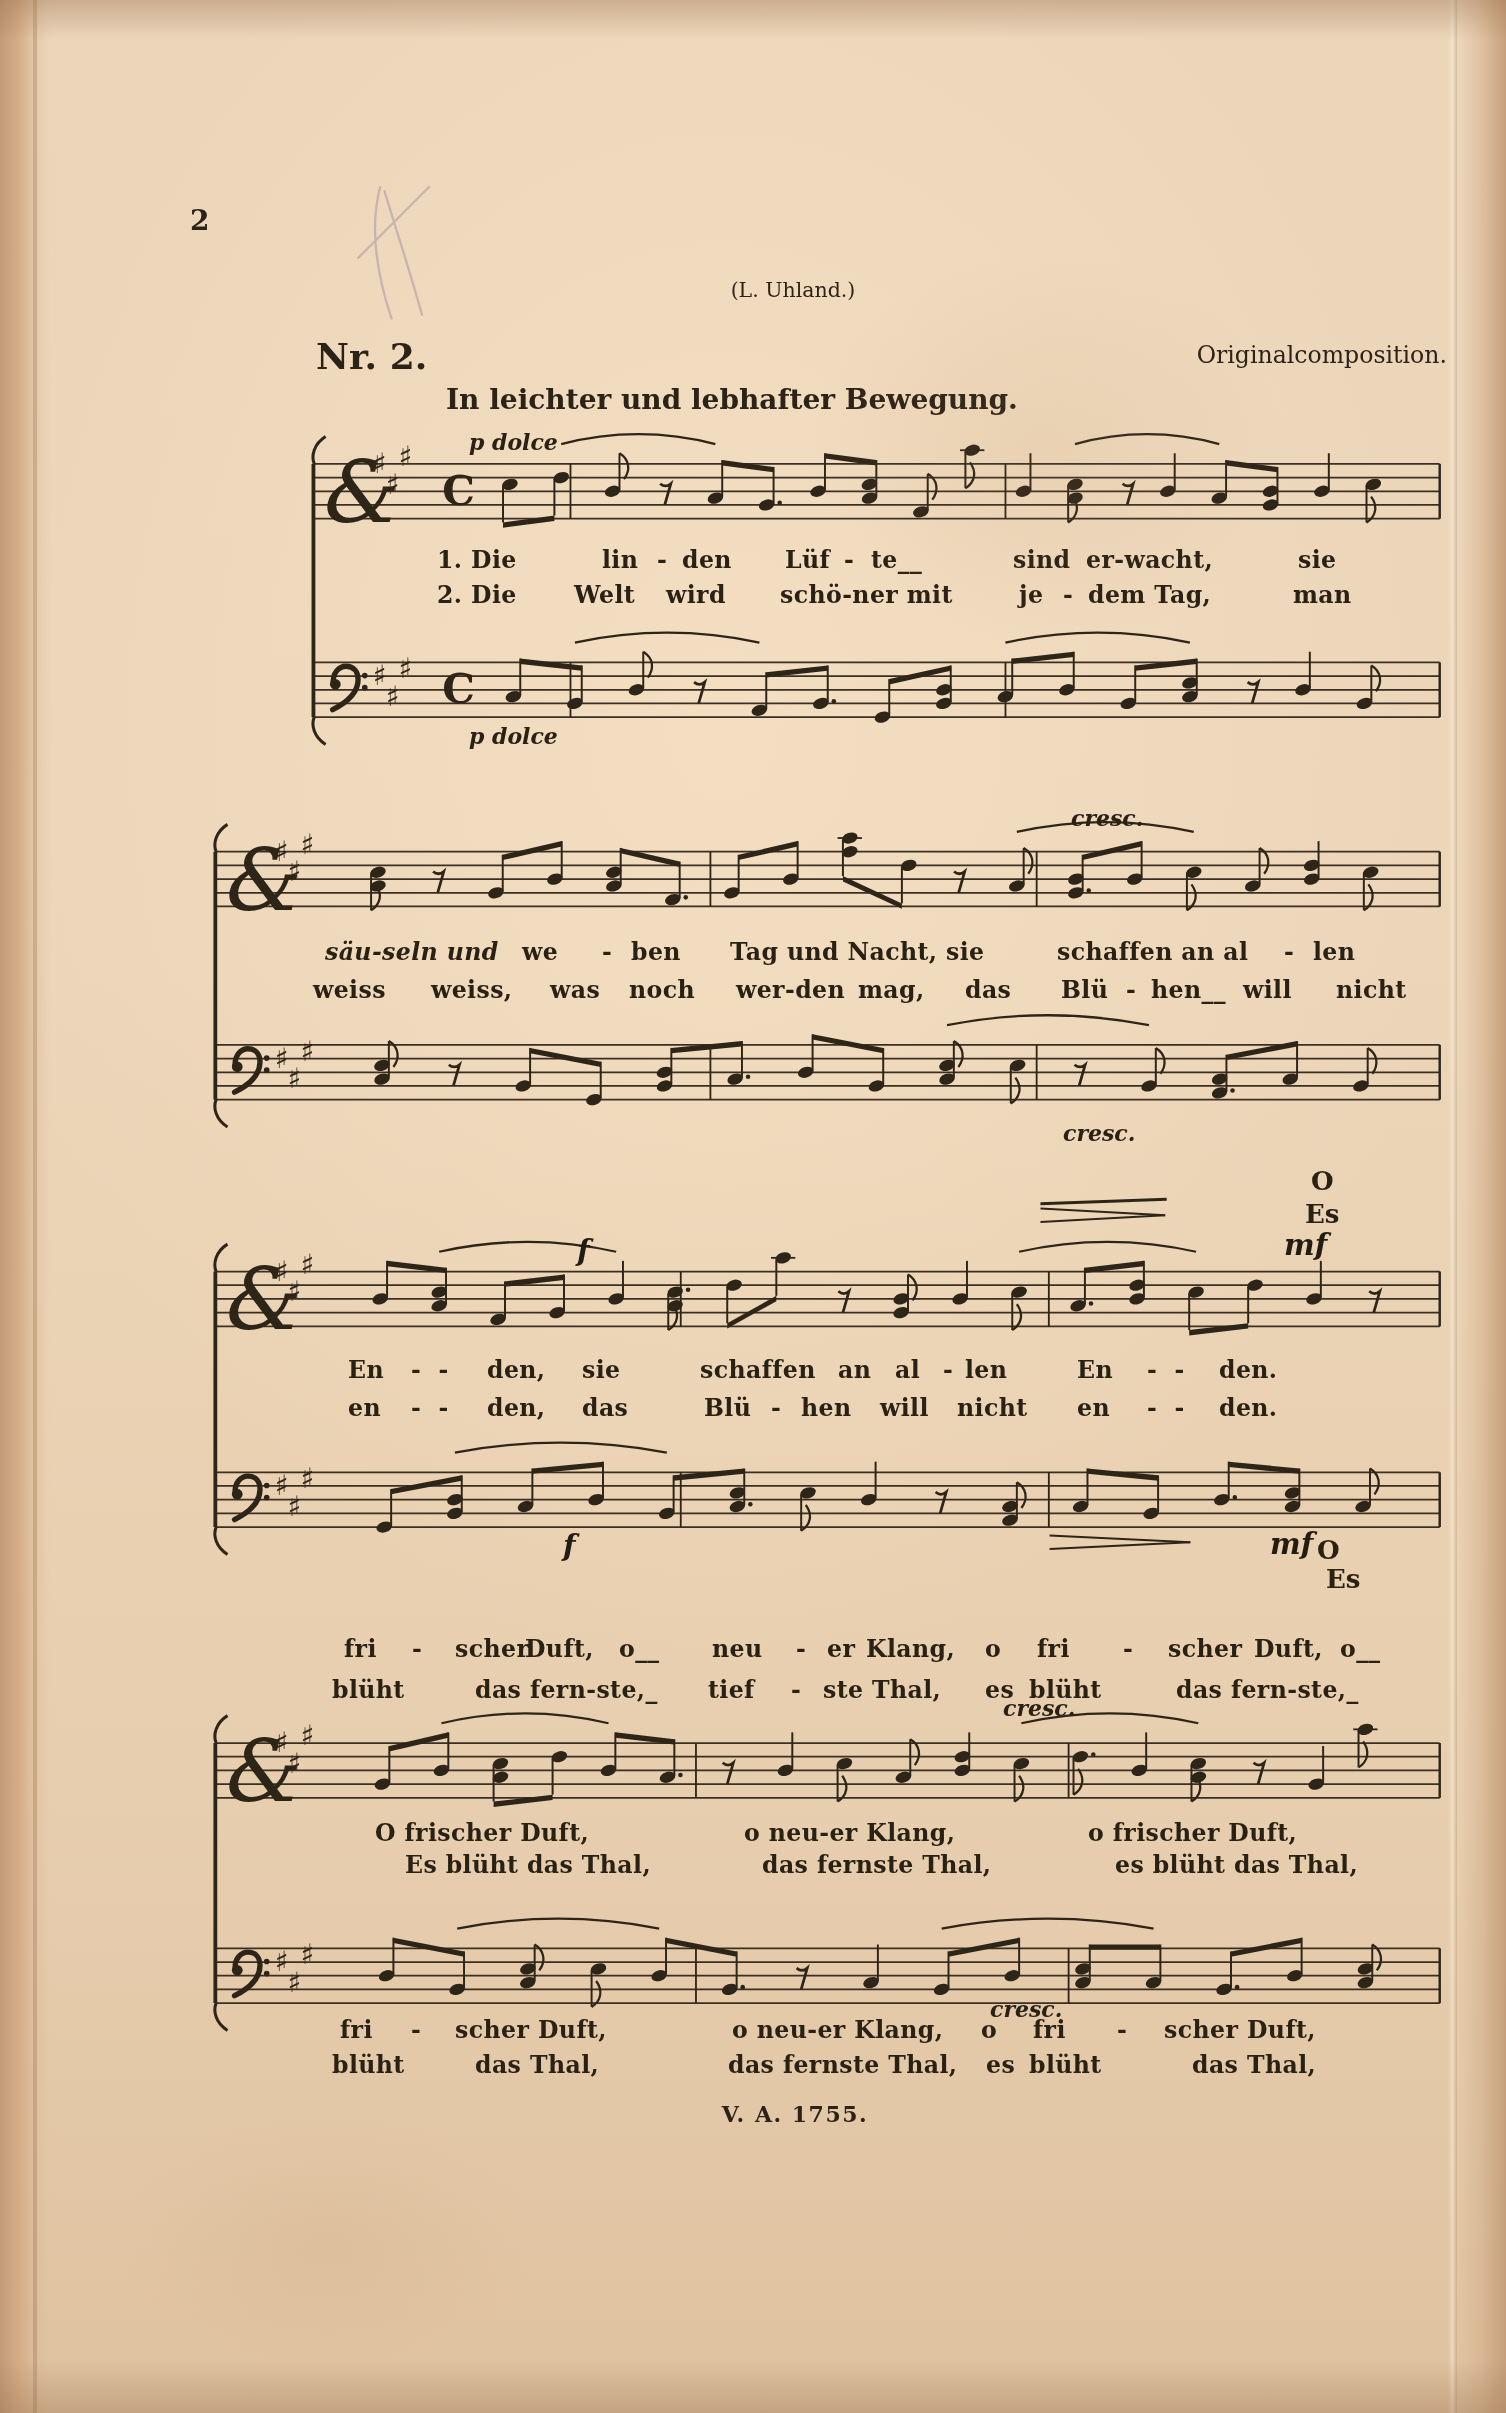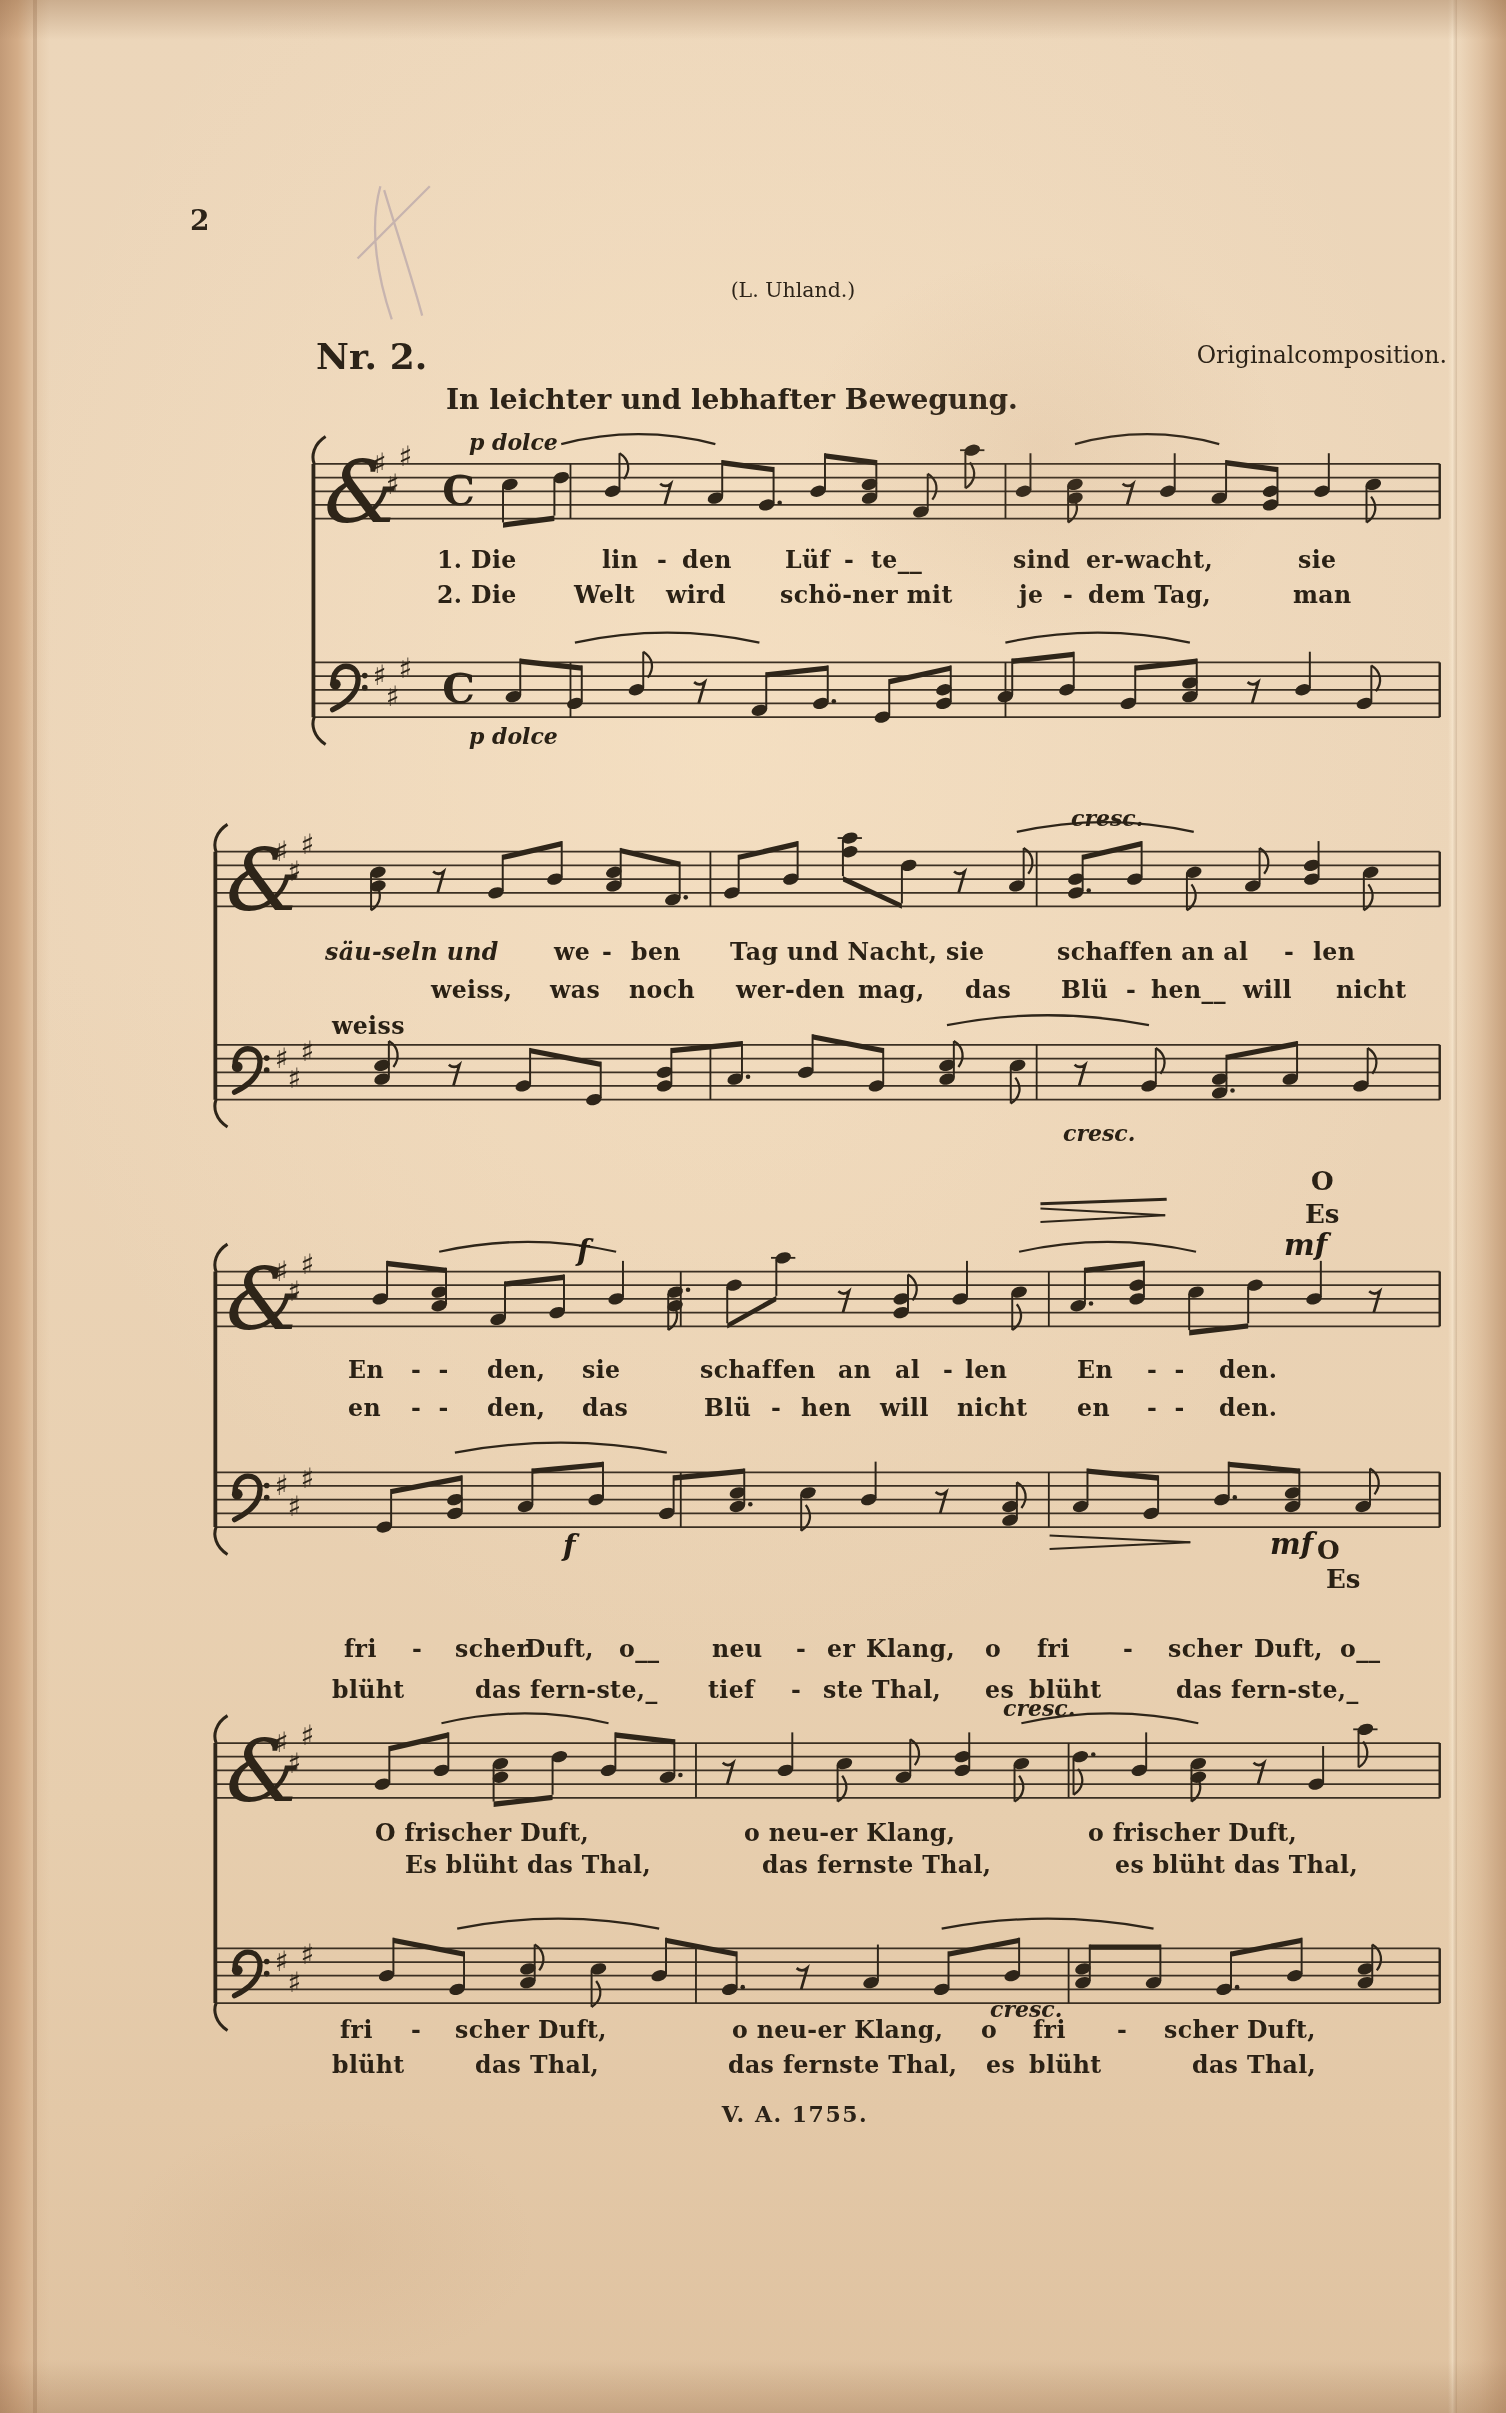--- a/index.html
+++ b/index.html
@@ -584,30 +584,30 @@
         <span class="lyric-word" style="left: 574px;">Welt</span>
         <span class="lyric-word" style="left: 666px;">wird</span>
         <span class="lyric-word" style="left: 780px;">schö-ner mit</span>
         <span class="lyric-word" style="left: 1019px;">je</span>
         <span class="lyric-word" style="left: 1063px;">-</span>
         <span class="lyric-word" style="left: 1088px;">dem Tag,</span>
         <span class="lyric-word" style="left: 1293px;">man</span>
       </div>
       <div class="lyric-line" style="top: 938px;">
         <span class="lyric-word" style="left: 325px; font-style: italic;">säu-seln und</span>
-        <span class="lyric-word" style="left: 554px;">we</span>
+        <span class="lyric-word" style="left: 522px;">we</span>
         <span class="lyric-word" style="left: 602px;">-</span>
         <span class="lyric-word" style="left: 631px; text-align: center;">ben</span>
         <span class="lyric-word" style="left: 730px;">Tag und Nacht, sie</span>
         <span class="lyric-word" style="left: 1057px;">schaffen an al</span>
         <span class="lyric-word" style="left: 1284px;">-</span>
         <span class="lyric-word" style="left: 1313px;">len</span>
       </div>
       <div class="lyric-line" style="top: 976px;">
-        <span class="lyric-word" style="left: 332px; margin-top: 36px;">weiss</span>
+        <span class="lyric-word" style="left: 313px;">weiss</span>
         <span class="lyric-word" style="left: 431px;">weiss,</span>
         <span class="lyric-word" style="left: 550px;">was</span>
         <span class="lyric-word" style="left: 629px;">noch</span>
         <span class="lyric-word" style="left: 736px;">wer-den</span>
         <span class="lyric-word" style="left: 858px;">mag,</span>
         <span class="lyric-word" style="left: 965px;">das</span>
         <span class="lyric-word" style="left: 1061px;">Blü</span>
         <span class="lyric-word" style="left: 1126px;">-</span>
         <span class="lyric-word" style="left: 1151px;">hen__</span>
         <span class="lyric-word" style="left: 1243px;">will</span>

